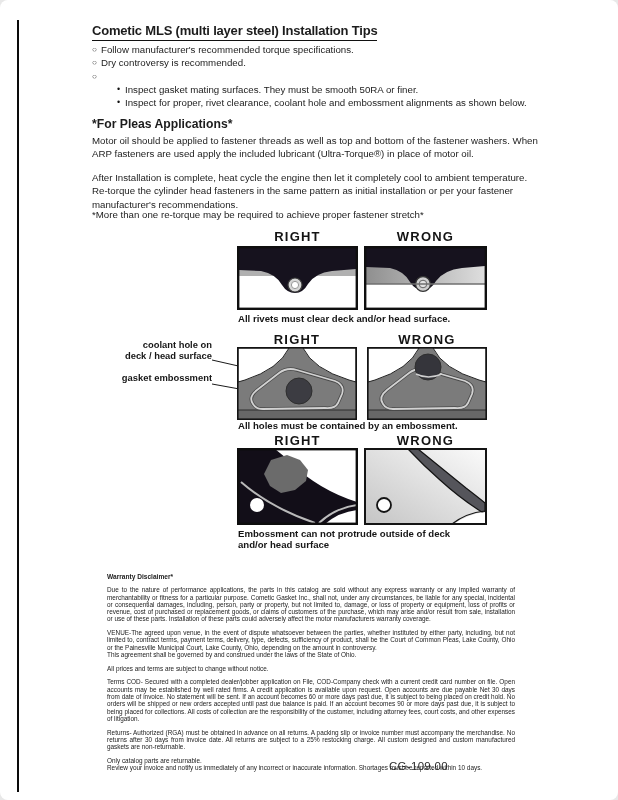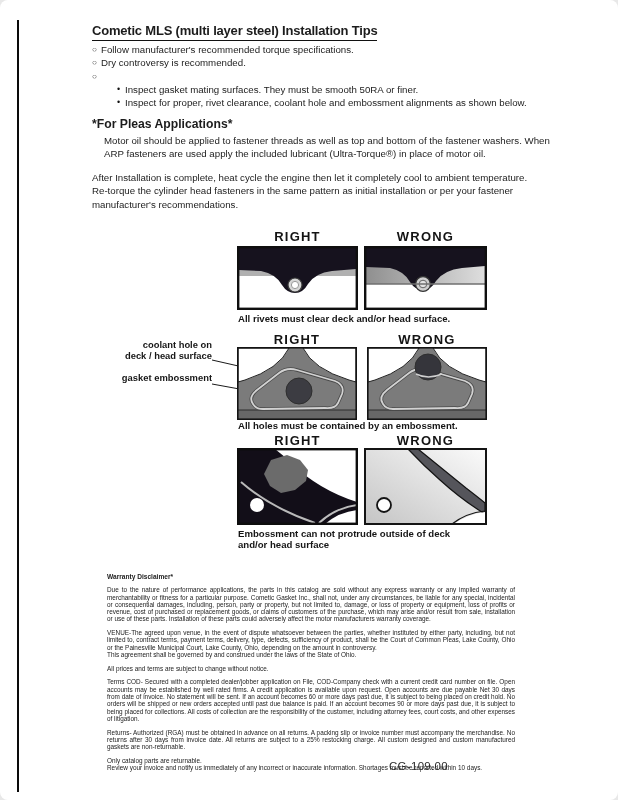--- a/index.html
+++ b/index.html
@@ -11,21 +11,21 @@
          white-space:nowrap;border-bottom:1.6px solid #111;padding-bottom:2px;}
 
   .bullets{position:absolute;left:92px;top:43px;font-size:9.7px;line-height:13.3px;}
   .b-line{display:flex;white-space:nowrap;}
   .b-line .mk{width:9px;font-size:8px;color:#333;}
   .b-sub{margin-left:25px;}
   .b-sub .mk{width:8px;font-size:9px;color:#111;}
 
   .diesel-h{position:absolute;left:92px;top:117px;font-size:12.2px;font-weight:bold;white-space:nowrap;}
   .para{position:absolute;left:92px;width:452px;font-size:9.7px;line-height:13.3px;}
-  .p1{top:134px;margin-left:12px;}
+  .p1{top:134px;}
   .p2{top:171px;}
   .note{top:208px;white-space:nowrap;}
 
   .dlabel{position:absolute;font-size:13px;font-weight:bold;letter-spacing:1.2px;text-align:center;color:#141414;}
   .dbox{position:absolute;}
   .dbox svg{display:block;}
   .caption{position:absolute;font-size:9.6px;font-weight:600;color:#161616;white-space:pre-line;line-height:11px;}
 
   .side-label{position:absolute;left:100px;width:112px;text-align:right;font-size:9.4px;font-weight:600;
               line-height:10.8px;white-space:pre-line;color:#161616;}
@@ -64,20 +64,21 @@
       </div>
     <div class="b-line b-sub">
         <span class="mk">•</span>
         <span>Inspect for proper, rivet clearance, coolant hole and embossment alignments as shown below.</span>
       </div>
   </div>
 
   <div class="diesel-h">*For Pleas Applications*</div>
   <div class="para p1">Motor oil should be applied to fastener threads as well as top and bottom of the fastener washers. When ARP fasteners are used apply the included lubricant (Ultra-Torque®) in place of motor oil.</div>
   <div class="para p2">After Installation is complete, heat cycle the engine then let it completely cool to ambient temperature. Re-torque the cylinder head fasteners in the same pattern as initial installation or per your fastener manufacturer's recommendations.</div>
+  <div class="para note">*More than one re-torque may be required to achieve proper fastener stretch*</div>
 
   <div class="dlabel" style="left:237px;top:229px;width:121px;">RIGHT</div>
   <div class="dlabel" style="left:364px;top:229px;width:123px;">WRONG</div>
 
   <div class="dbox" style="left:237px;top:246px;">
     <svg width="121" height="64" viewBox="0 0 121 64">
       <rect x="0" y="0" width="121" height="64" fill="#ffffff"></rect>
       <rect x="2" y="23" width="117" height="7" fill="#b0b0b0"></rect>
       <path d="M2,2 H119 V23 L95,25 Q78,27 71,38 Q66,47 58,47 Q50,47 45,39 Q39,28 24,25 L2,24 Z" fill="#16121e"></path>
       <circle cx="58" cy="39" r="7" fill="#d6d6d6" stroke="#3a3a3a" stroke-width="1.2"></circle>

